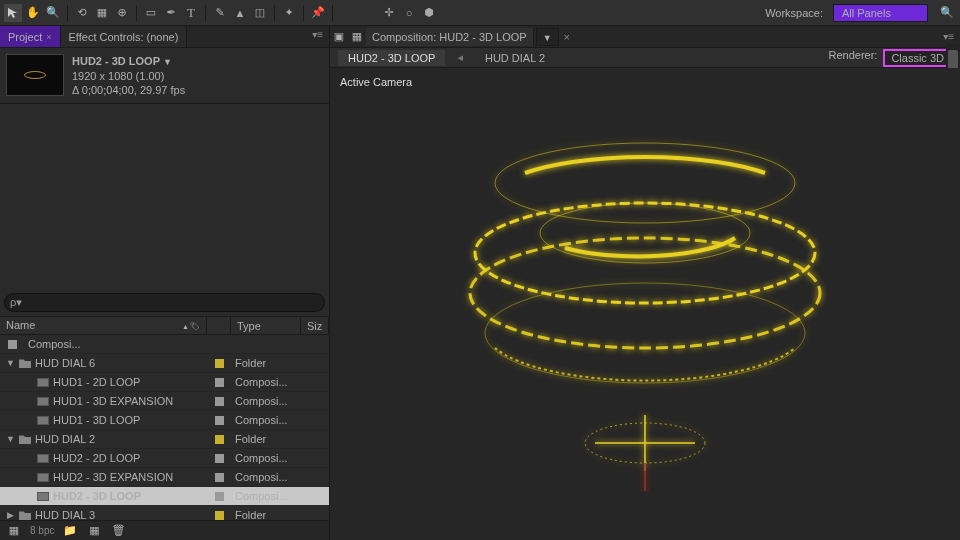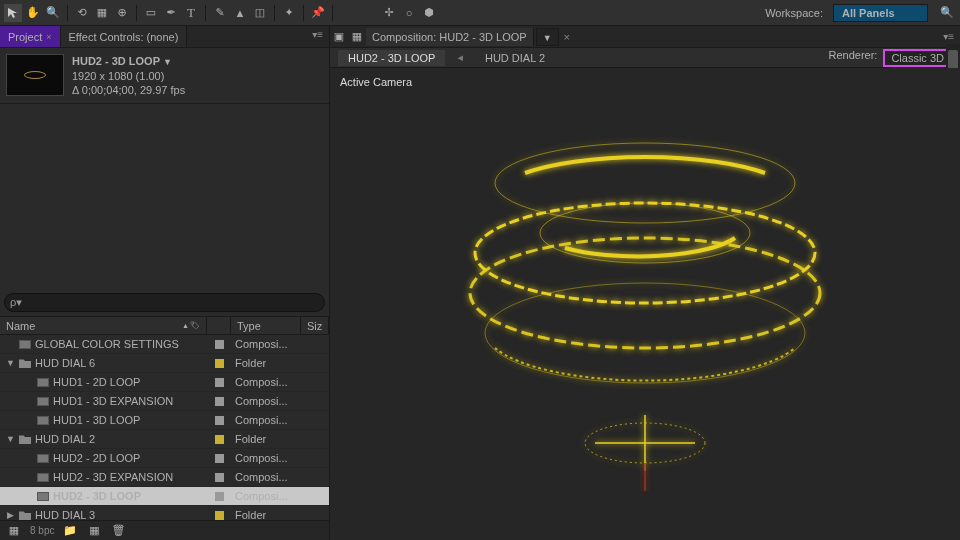--- a/index.html
+++ b/index.html
@@ -2,38 +2,38 @@
 <html><head>
 <meta charset="utf-8">
 <style>
 *{margin:0;padding:0;box-sizing:border-box;font-family:sans-serif;font-size:11px;color:#b0b0b0;user-select:none}
 body{background:#2a2a2a;width:960px;height:540px;overflow:hidden}
 .toolbar{height:26px;background:#303030;border-bottom:1px solid #1a1a1a;display:flex;align-items:center;padding:0 4px;gap:2px}
 .tool{width:18px;height:18px;display:flex;align-items:center;justify-content:center;cursor:pointer;color:#aaa}
 .tool.sel{background:#454545}
 .tsep{width:1px;height:16px;background:#1a1a1a;margin:0 3px}
 .ws{margin-left:auto;display:flex;align-items:center;gap:10px}
-.ws-dd{background:#0c4a6e;border:1px solid #1a1a1a;padding:2px 22px 2px 8px;min-width:95px;font-weight:bold}
+.ws-dd{background:#6d28d9;border:1px solid #1a1a1a;padding:2px 22px 2px 8px;min-width:95px;font-weight:normal}
 .main{display:flex;height:514px}
 .left{width:330px;display:flex;flex-direction:column;background:#2a2a2a;border-right:1px solid #1a1a1a}
 .tabs{height:22px;display:flex;background:#262626;border-bottom:1px solid #1a1a1a}
 .tab{padding:4px 8px;background:#2a2a2a;border-right:1px solid #1a1a1a;display:flex;align-items:center;gap:4px;cursor:pointer}
 .tab.act{background:#4c1d95}
 .tab .x{font-size:9px;color:#888}
 .comp-info{padding:6px;display:flex;gap:8px;border-bottom:1px solid #1a1a1a}
 .thumb{width:58px;height:42px;background:#0a0a0a;border:1px solid #444;position:relative;flex-shrink:0;display:flex;align-items:center;justify-content:center}
 .thumb-ring{width:22px;height:8px;border:1px solid #a88830;border-radius:50%}
 .ci-text{font-size:11px;line-height:14px}
 .ci-name{font-weight:bold;color:#ccc}
 .search-row{padding:4px;display:flex;gap:4px;border-bottom:1px solid #1a1a1a}
 .search{flex:1;background:#1e1e1e;border:1px solid #111;padding:2px 5px;color:#999;border-radius:10px}
 .icon-btn{width:16px;height:16px;cursor:pointer;display:flex;align-items:center;justify-content:center}
 .cols{display:flex;height:18px;background:#2d2d2d;border-bottom:1px solid #1a1a1a;font-size:10px}
 .col{padding:3px 6px;border-right:1px solid #1a1a1a}
-.col-name{flex:1;display:flex;align-items:center;justify-content:space-between}
+.col-name{flex:1;display:flex;align-items:flex-end;justify-content:space-between}
 .col-tag{width:24px}
 .col-type{width:70px}
 .col-siz{width:28px}
 .tree{flex:1;overflow:hidden;background:#2a2a2a}
 .row{display:flex;height:19px;align-items:center;border-bottom:1px solid #252525;cursor:pointer}
 .row.sel{background:#c8c8c8;color:#222}
 .row.sel .rname{color:#222;font-weight:bold}
 .rname{flex:1;display:flex;align-items:center;gap:4px;padding-left:4px;overflow:hidden;white-space:nowrap}
 .rtag{width:24px;display:flex;align-items:center;justify-content:center}
 .rtype{width:70px;padding-left:4px;overflow:hidden}
@@ -134,25 +134,20 @@
       <div class="col col-name">
           <span>Name</span>
           <span style="font-size:8px">▴ 🏷</span>
         </div>
       <div class="col col-tag"></div>
       <div class="col col-type">Type</div>
       <div class="col col-siz">Siz</div>
     </div>
     <div class="tree" id="tree">
         <div class="row">
-          <div class="rname" style="padding-left:6px">
-            <span class="tw"></span>
-            <span class="ficon ic-comp"></span>
-            <span>GLOBAL COLOR SETTINGS</span>
-          </div>
           <div class="rtag">
             <span class="sw sw-g"></span>
           </div>
           <div class="rtype">Composi...</div>
           <div class="rsiz"></div>
         </div>
         <div class="row">
           <div class="rname" style="padding-left:6px">
             <span class="tw">▼</span>
             <span class="ficon ic-folder"></span>

